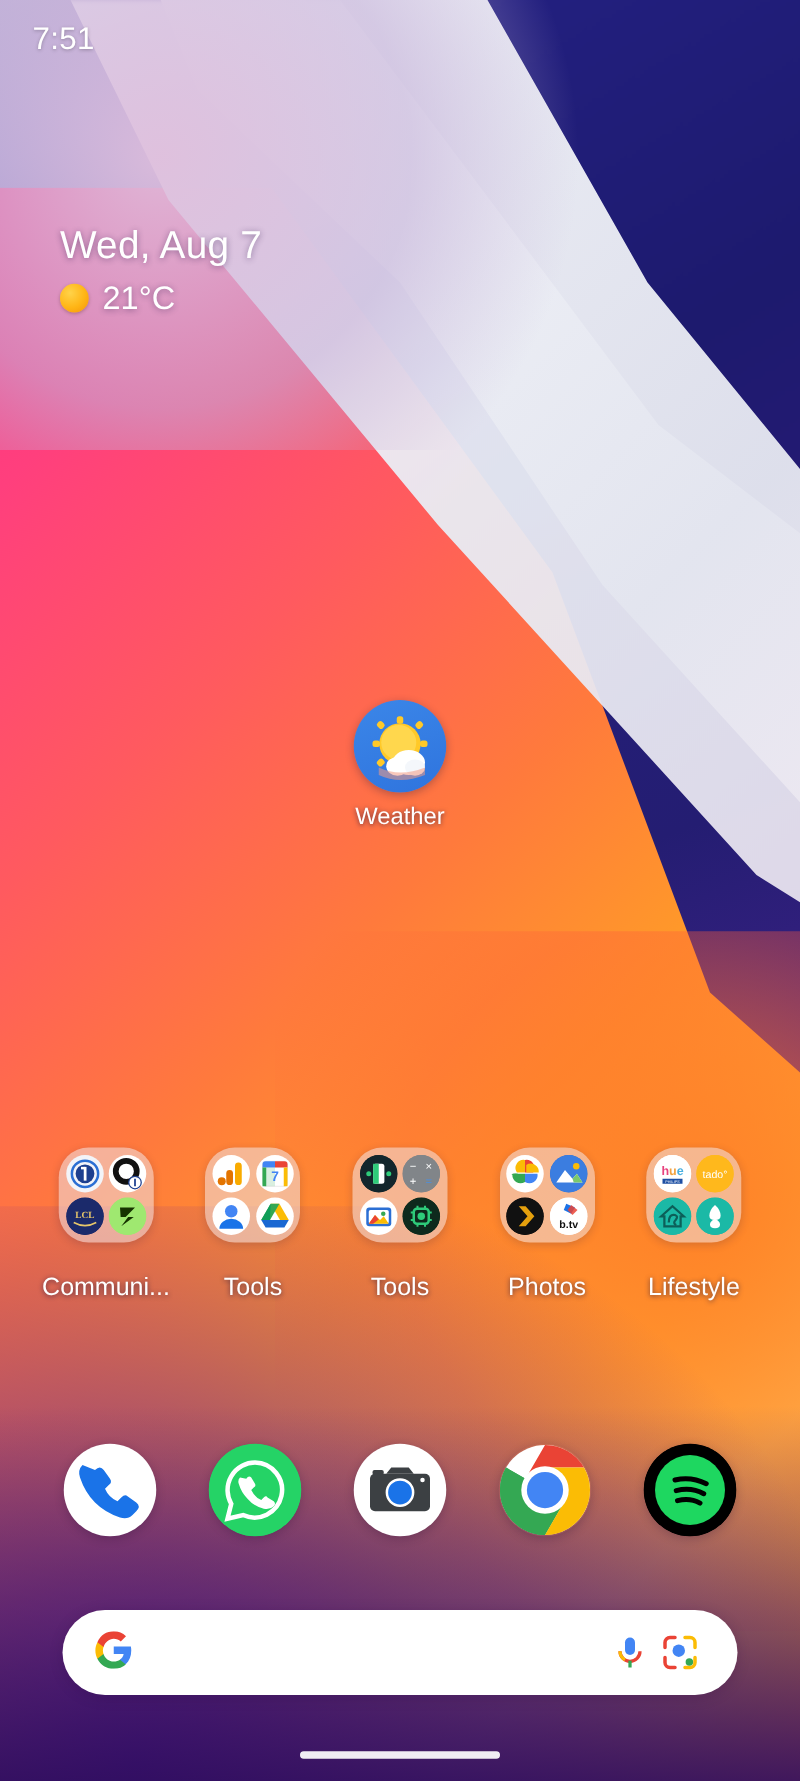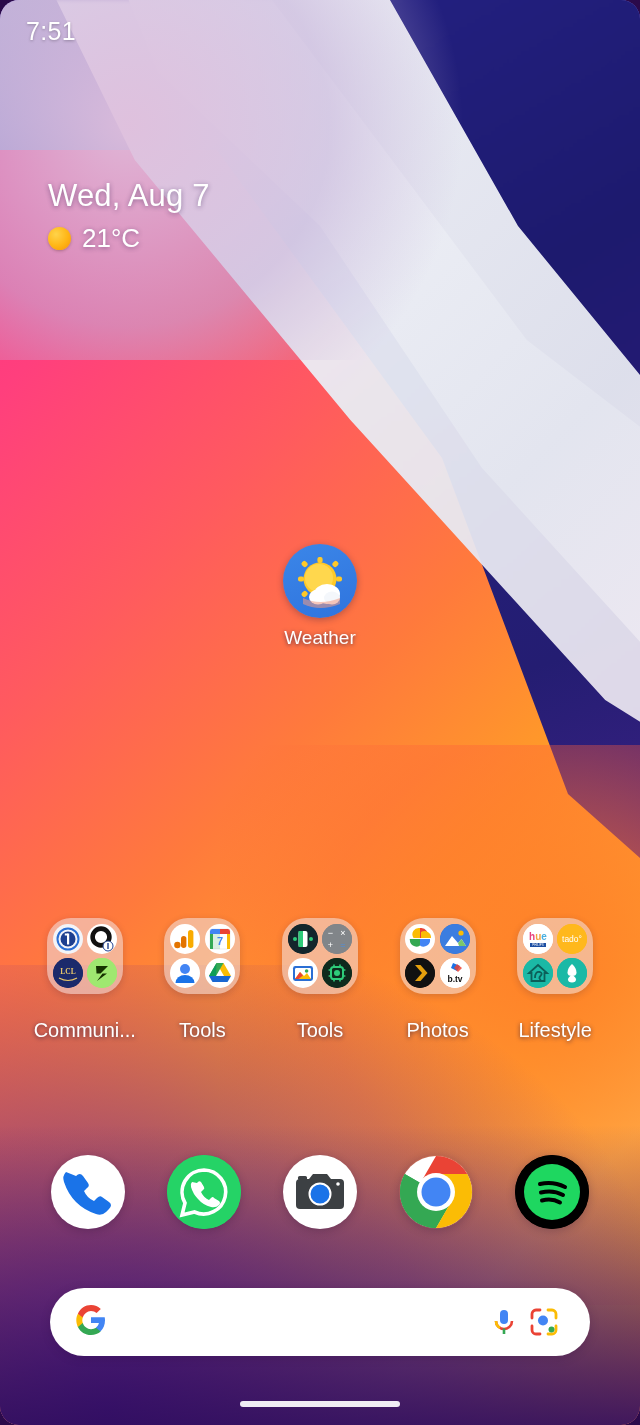--- a/index.html
+++ b/index.html
@@ -4,21 +4,20 @@
 <style>
   * { margin:0; padding:0; box-sizing:border-box; }
   html, body {
     width:640px; height:1425px;
     font-family:"Liberation Sans", sans-serif;
     overflow:hidden; background:#2b0a4a;
   }
   #screen {
     position:relative; width:640px; height:1425px; overflow:hidden;
     background:#4c1d95;
-    border-radius:19px;
   }
   
   .wall { position:absolute; inset:0; }
   .wall-base {
     background:
       linear-gradient(160deg,
         #b9b2d8 0%, #8f8fd0 8%, #3a3a9e 22%,
         #241f7a 38%, #241d72 52%, #3b2185 66%,
         #6a1d8f 78%, #7d1b94 88%, #4a1177 100%);
   }
@@ -92,21 +91,21 @@
   }
   .dw-temp-row { display:flex; align-items:center; gap:11px; margin-top:9px; }
   .dw-suncircle {
     width:23px; height:23px; border-radius:50%;
     background:radial-gradient(circle at 35% 32%, #ffd34a 0%, #ffb515 55%, #f59208 100%);
     box-shadow:0 1px 3px rgba(60,30,0,.3);
   }
   .dw-temp { font-size:26px; text-shadow:0 1px 5px rgba(40,20,70,.45); }
 
   
-  .app-weather { position:absolute; left:283px; top:544px; width:74px; z-index:20; }
+  .app-weather { position:absolute; left:283px; top:560px; width:74px; z-index:20; }
   .icon-circle-blue {
     width:74px; height:74px; border-radius:50%;
     background:linear-gradient(160deg,#3b86e8 0%, #2f74de 100%);
     position:relative; box-shadow:0 2px 7px rgba(20,20,60,.3);
     overflow:hidden;
   }
   .app-label {
     margin-top:9px; text-align:center; color:#fff; font-size:19px;
     text-shadow:0 1px 4px rgba(30,20,60,.7);
     white-space:nowrap;

